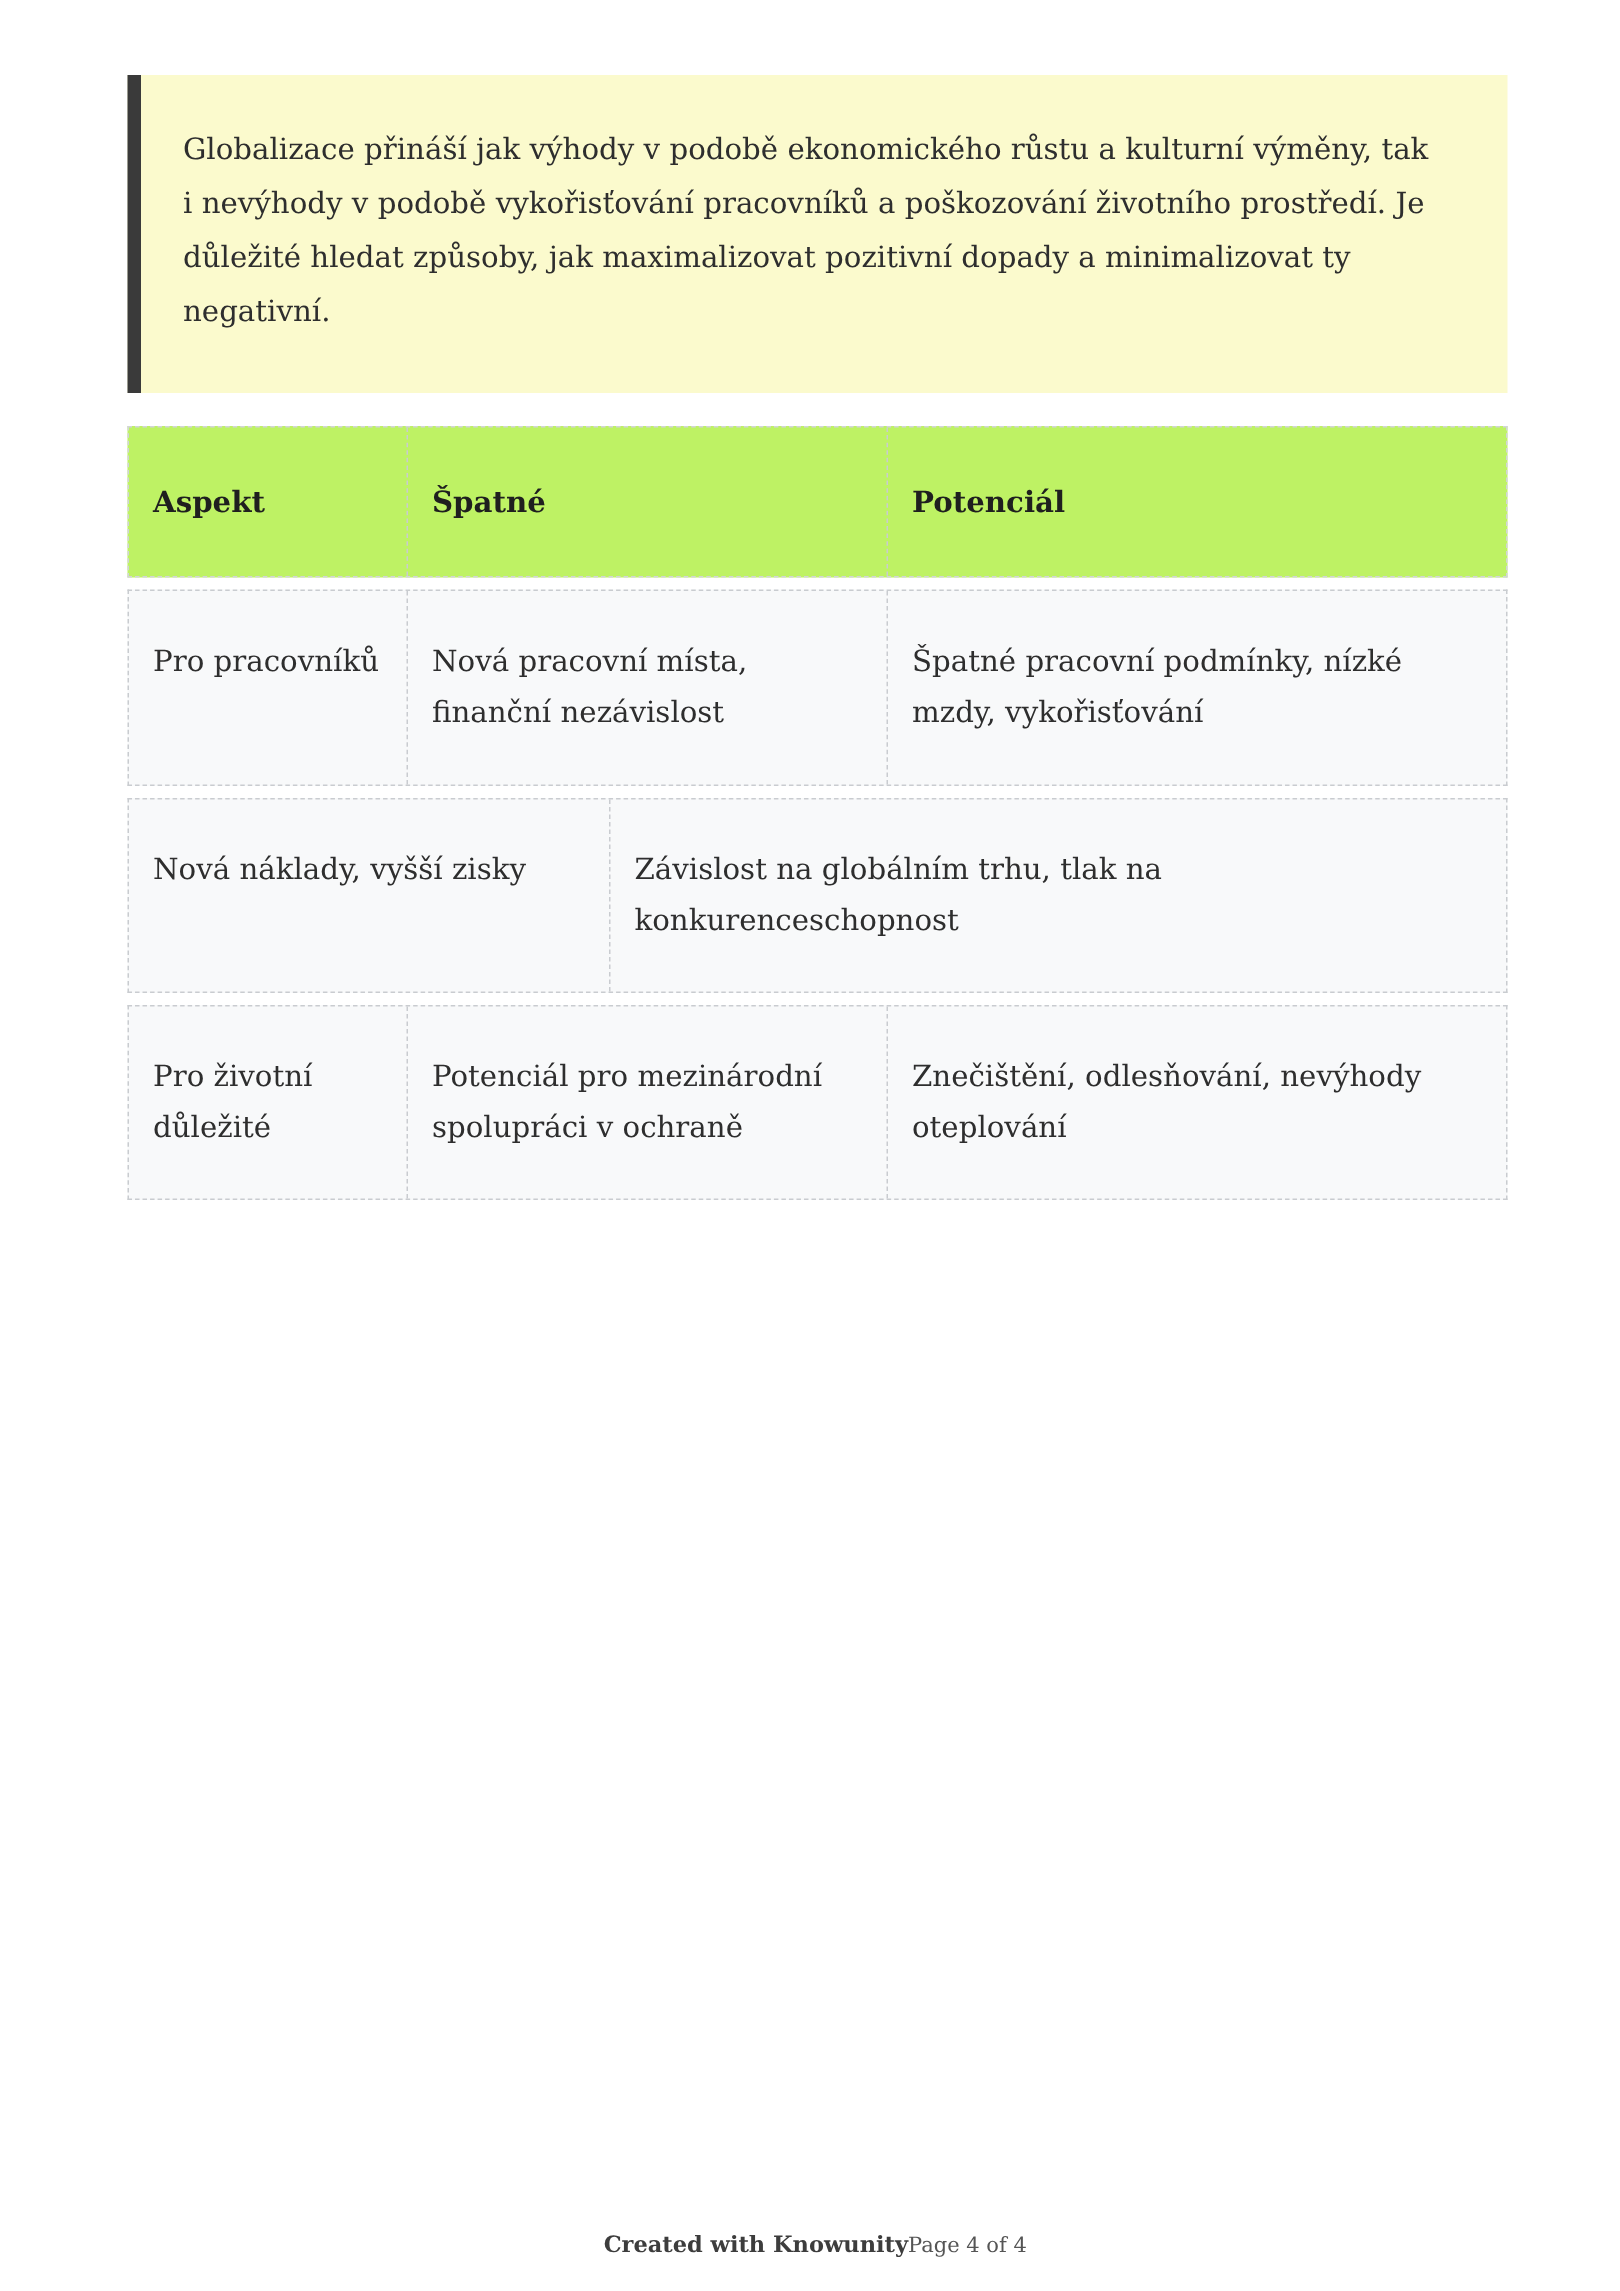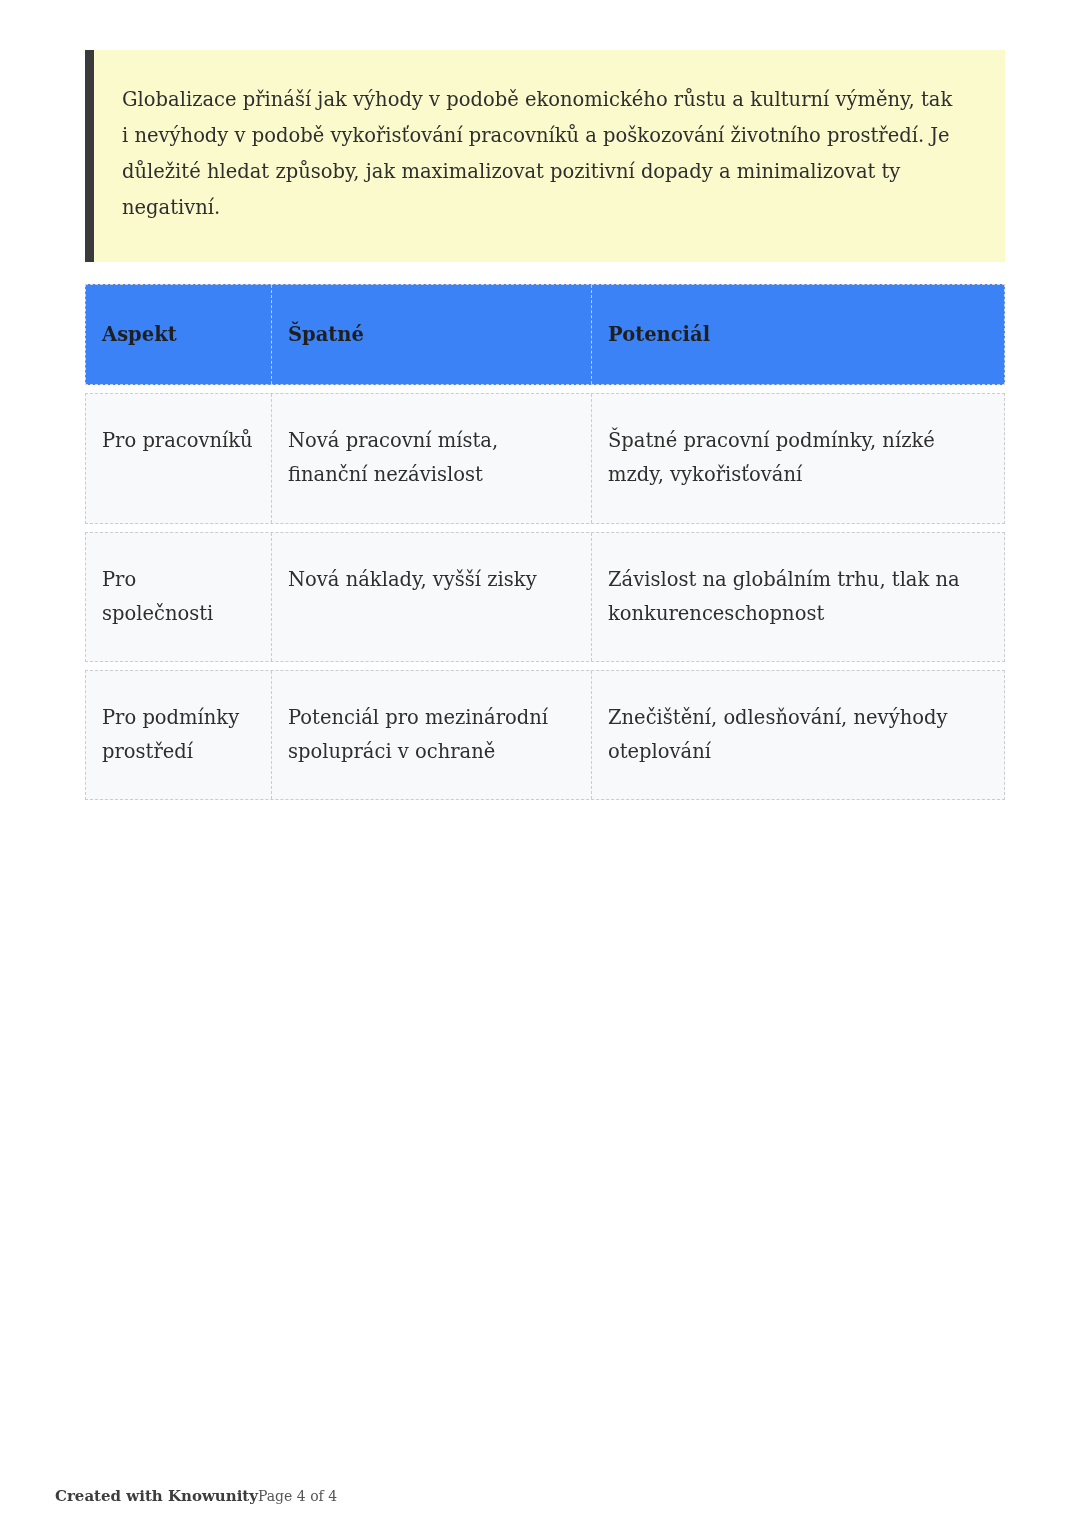--- a/index.html
+++ b/index.html
@@ -31,21 +31,21 @@
     font-size: 19.5px;
     line-height: 1.85;
     color: #2e2e2e;
   }
   .table {
     margin-top: 22px;
     width: 100%;
   }
   .thead {
     display: flex;
-    background: #3b82f6;
+    background: #bef264;
     border: 1px dashed #d2d4d8;
   }
   .th {
     font-weight: bold;
     font-size: 19.5px;
     padding: 38px 16px;
     color: #1f1f1f;
   }
   .trow {
     display: flex;
@@ -64,21 +64,21 @@
   }
   .c1 { width: 185px; flex: 0 0 185px; }
   .c2 { width: 320px; flex: 0 0 320px; }
   .c3 { flex: 1; }
   .footer {
     position: absolute;
     left: 55px;
     right: 48px;
     bottom: 22px;
     display: flex;
-    justify-content: flex-start;
+    justify-content: center;
     align-items: baseline;
   }
   .footer-left {
     font-weight: bold;
     font-size: 15px;
     color: #3d3d3d;
   }
   .footer-right {
     font-size: 14px;
     color: #555555;
@@ -102,27 +102,26 @@
         <div class="th c3">Potenciál</div>
       </div>
 
       <div class="trow">
         <div class="td c1">Pro pracovníků</div>
         <div class="td c2">Nová pracovní místa, finanční nezávislost</div>
         <div class="td c3">Špatné pracovní podmínky, nízké mzdy, vykořisťování</div>
       </div>
 
       <div class="trow">
-        <div class="td c1">Pro společnosti</div>
         <div class="td c2">Nová náklady, vyšší zisky</div>
         <div class="td c3">Závislost na globálním trhu, tlak na konkurenceschopnost</div>
       </div>
 
       <div class="trow">
-        <div class="td c1">Pro podmínky prostředí</div>
+        <div class="td c1">Pro životní důležité</div>
         <div class="td c2">Potenciál pro mezinárodní spolupráci v ochraně</div>
         <div class="td c3">Znečištění, odlesňování, nevýhody oteplování</div>
       </div>
 
     </div>
   </div>
 
   <div class="footer">
     <div class="footer-left">Created with Knowunity</div>
     <div class="footer-right">Page 4 of 4</div>

